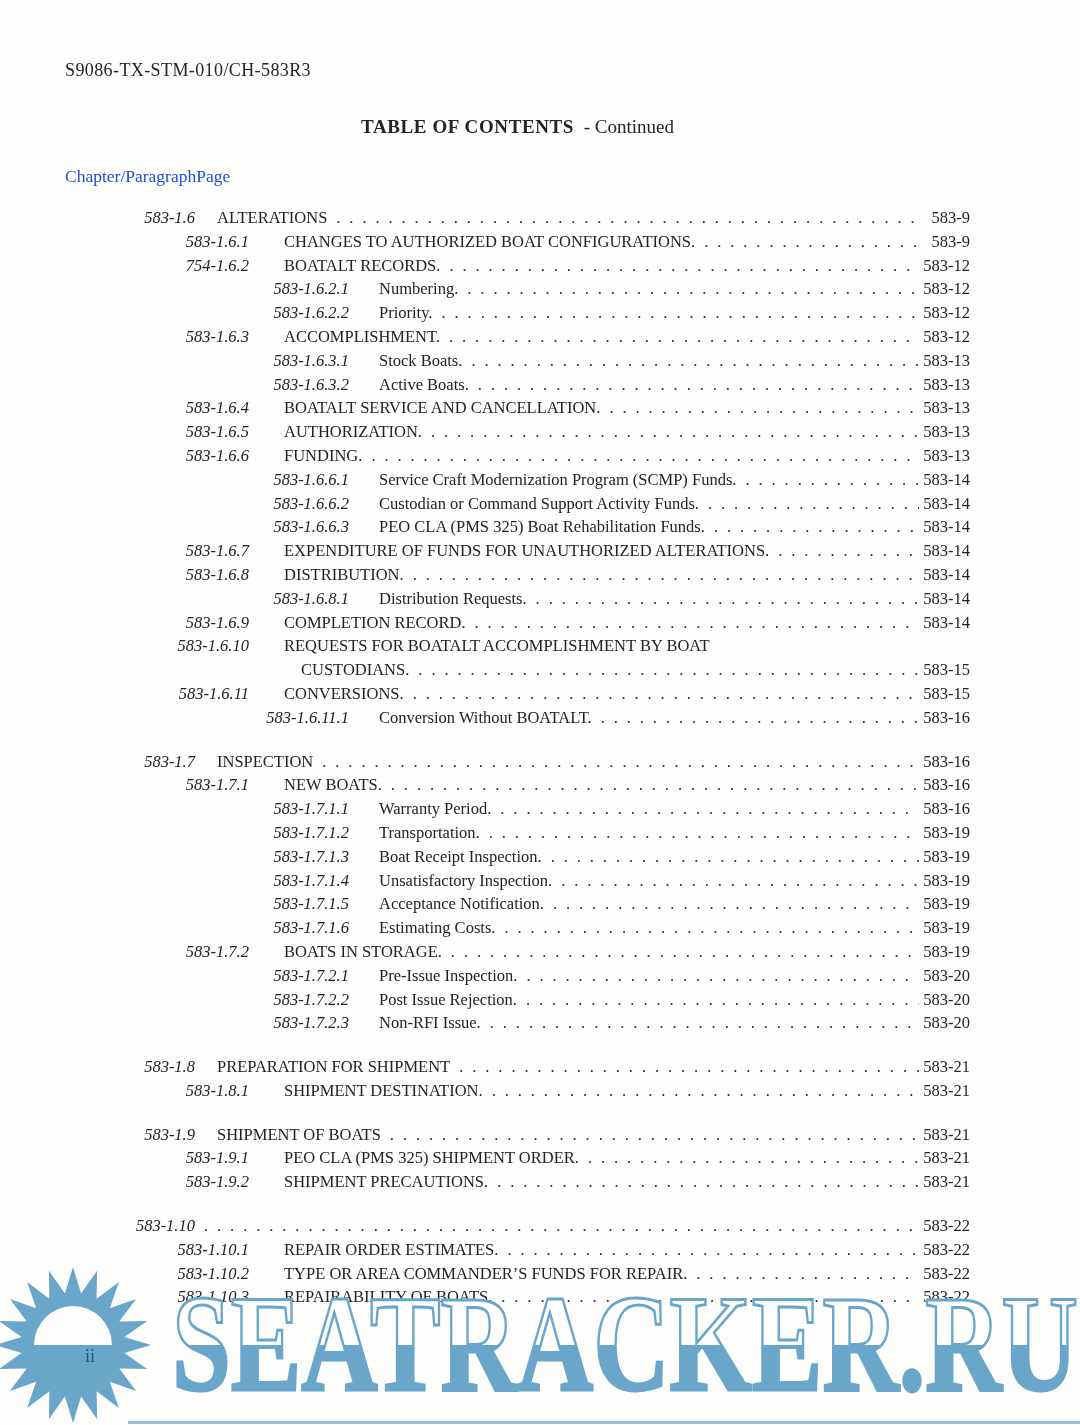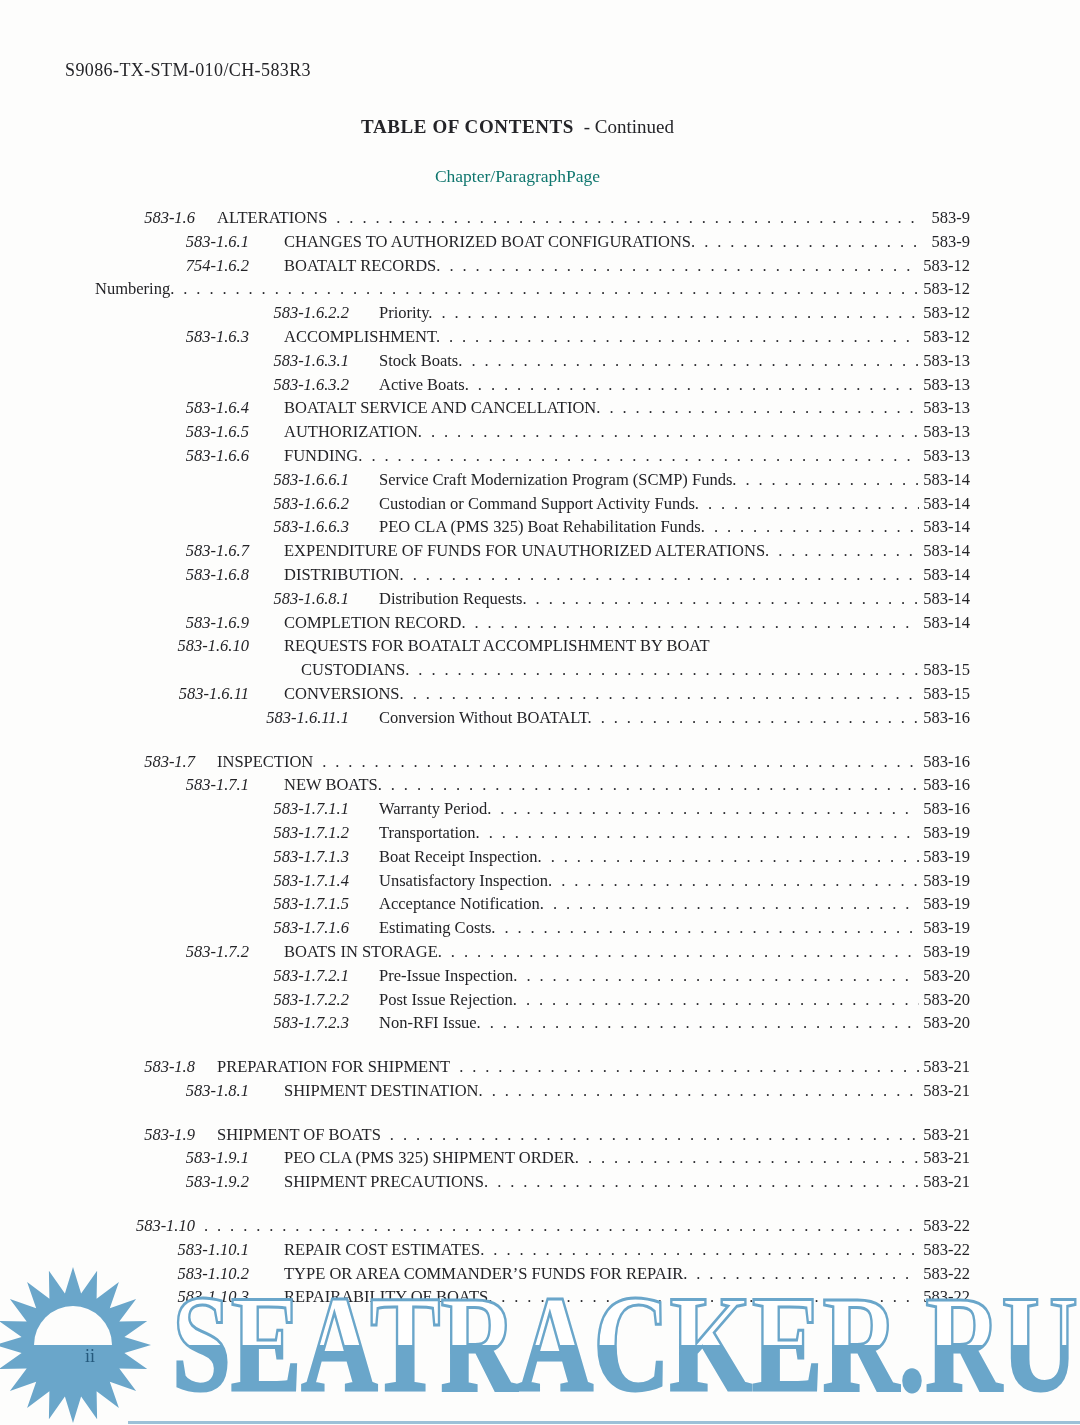--- a/index.html
+++ b/index.html
@@ -13,22 +13,22 @@
     font-size:18px;letter-spacing:.4px;color:#242428;
   }
   .toc-title{
     position:absolute;top:116px;left:65px;width:905px;
     text-align:center;font-size:19px;color:#242428;
   }
   .toc-title .bold{font-weight:bold;letter-spacing:.6px;}
   .toc-title .suffix{margin-left:5px;}
   .col-heads{
     position:absolute;top:166px;left:65px;width:905px;
-    display:flex;justify-content:center;
-    font-size:17.5px;color:#0f766e;
+    display:flex;justify-content:flex-start;
+    font-size:17.5px;color:#1d4ed8;
   }
   .toc{
     position:absolute;top:206px;left:65px;width:905px;
     font-size:16.5px;color:#232327;
   }
   .row{display:flex;align-items:baseline;line-height:23.8px;white-space:nowrap;}
   .row.gap{margin-top:20px;}
   .num{flex:none;text-align:right;font-style:italic;}
   .l1 .num{width:130px;}
   .l2 .num{width:184px;}
@@ -78,20 +78,21 @@
     <span class="leader">. . . . . . . . . . . . . . . . . . . . . . . . . . . . . . . . . . . . . . . . . . . . . . . . . . . . . . . . . . . . . . . . . . . . . . . . . . . . . . . . . . . . . . . . . . . . . . . . . . . . . . . . . . . . . . . . . . . . . . . .</span>
     <span class="pg">583-9</span>
   </div>
     <div class="row l2">
     <span class="num">754-1.6.2</span>
     <span class="title">BOATALT RECORDS.</span>
     <span class="leader">. . . . . . . . . . . . . . . . . . . . . . . . . . . . . . . . . . . . . . . . . . . . . . . . . . . . . . . . . . . . . . . . . . . . . . . . . . . . . . . . . . . . . . . . . . . . . . . . . . . . . . . . . . . . . . . . . . . . . . . .</span>
     <span class="pg">583-12</span>
   </div>
     <div class="row l3">
+    <span class="num">583-1.6.2.1</span>
     <span class="title">Numbering.</span>
     <span class="leader">. . . . . . . . . . . . . . . . . . . . . . . . . . . . . . . . . . . . . . . . . . . . . . . . . . . . . . . . . . . . . . . . . . . . . . . . . . . . . . . . . . . . . . . . . . . . . . . . . . . . . . . . . . . . . . . . . . . . . . . .</span>
     <span class="pg">583-12</span>
   </div>
     <div class="row l3">
     <span class="num">583-1.6.2.2</span>
     <span class="title">Priority.</span>
     <span class="leader">. . . . . . . . . . . . . . . . . . . . . . . . . . . . . . . . . . . . . . . . . . . . . . . . . . . . . . . . . . . . . . . . . . . . . . . . . . . . . . . . . . . . . . . . . . . . . . . . . . . . . . . . . . . . . . . . . . . . . . . .</span>
     <span class="pg">583-12</span>
   </div>
@@ -299,21 +300,21 @@
     <span class="leader">. . . . . . . . . . . . . . . . . . . . . . . . . . . . . . . . . . . . . . . . . . . . . . . . . . . . . . . . . . . . . . . . . . . . . . . . . . . . . . . . . . . . . . . . . . . . . . . . . . . . . . . . . . . . . . . . . . . . . . . .</span>
     <span class="pg">583-21</span>
   </div>
     <div class="row l1 gap">
     <span class="num">583-1.10</span>
     <span class="leader">. . . . . . . . . . . . . . . . . . . . . . . . . . . . . . . . . . . . . . . . . . . . . . . . . . . . . . . . . . . . . . . . . . . . . . . . . . . . . . . . . . . . . . . . . . . . . . . . . . . . . . . . . . . . . . . . . . . . . . . .</span>
     <span class="pg">583-22</span>
   </div>
     <div class="row l2">
     <span class="num">583-1.10.1</span>
-    <span class="title">REPAIR COST ESTIMATES.</span>
+    <span class="title">REPAIR ORDER ESTIMATES.</span>
     <span class="leader">. . . . . . . . . . . . . . . . . . . . . . . . . . . . . . . . . . . . . . . . . . . . . . . . . . . . . . . . . . . . . . . . . . . . . . . . . . . . . . . . . . . . . . . . . . . . . . . . . . . . . . . . . . . . . . . . . . . . . . . .</span>
     <span class="pg">583-22</span>
   </div>
     <div class="row l2">
     <span class="num">583-1.10.2</span>
     <span class="title">TYPE OR AREA COMMANDER’S FUNDS FOR REPAIR.</span>
     <span class="leader">. . . . . . . . . . . . . . . . . . . . . . . . . . . . . . . . . . . . . . . . . . . . . . . . . . . . . . . . . . . . . . . . . . . . . . . . . . . . . . . . . . . . . . . . . . . . . . . . . . . . . . . . . . . . . . . . . . . . . . . .</span>
     <span class="pg">583-22</span>
   </div>
     <div class="row l2">

